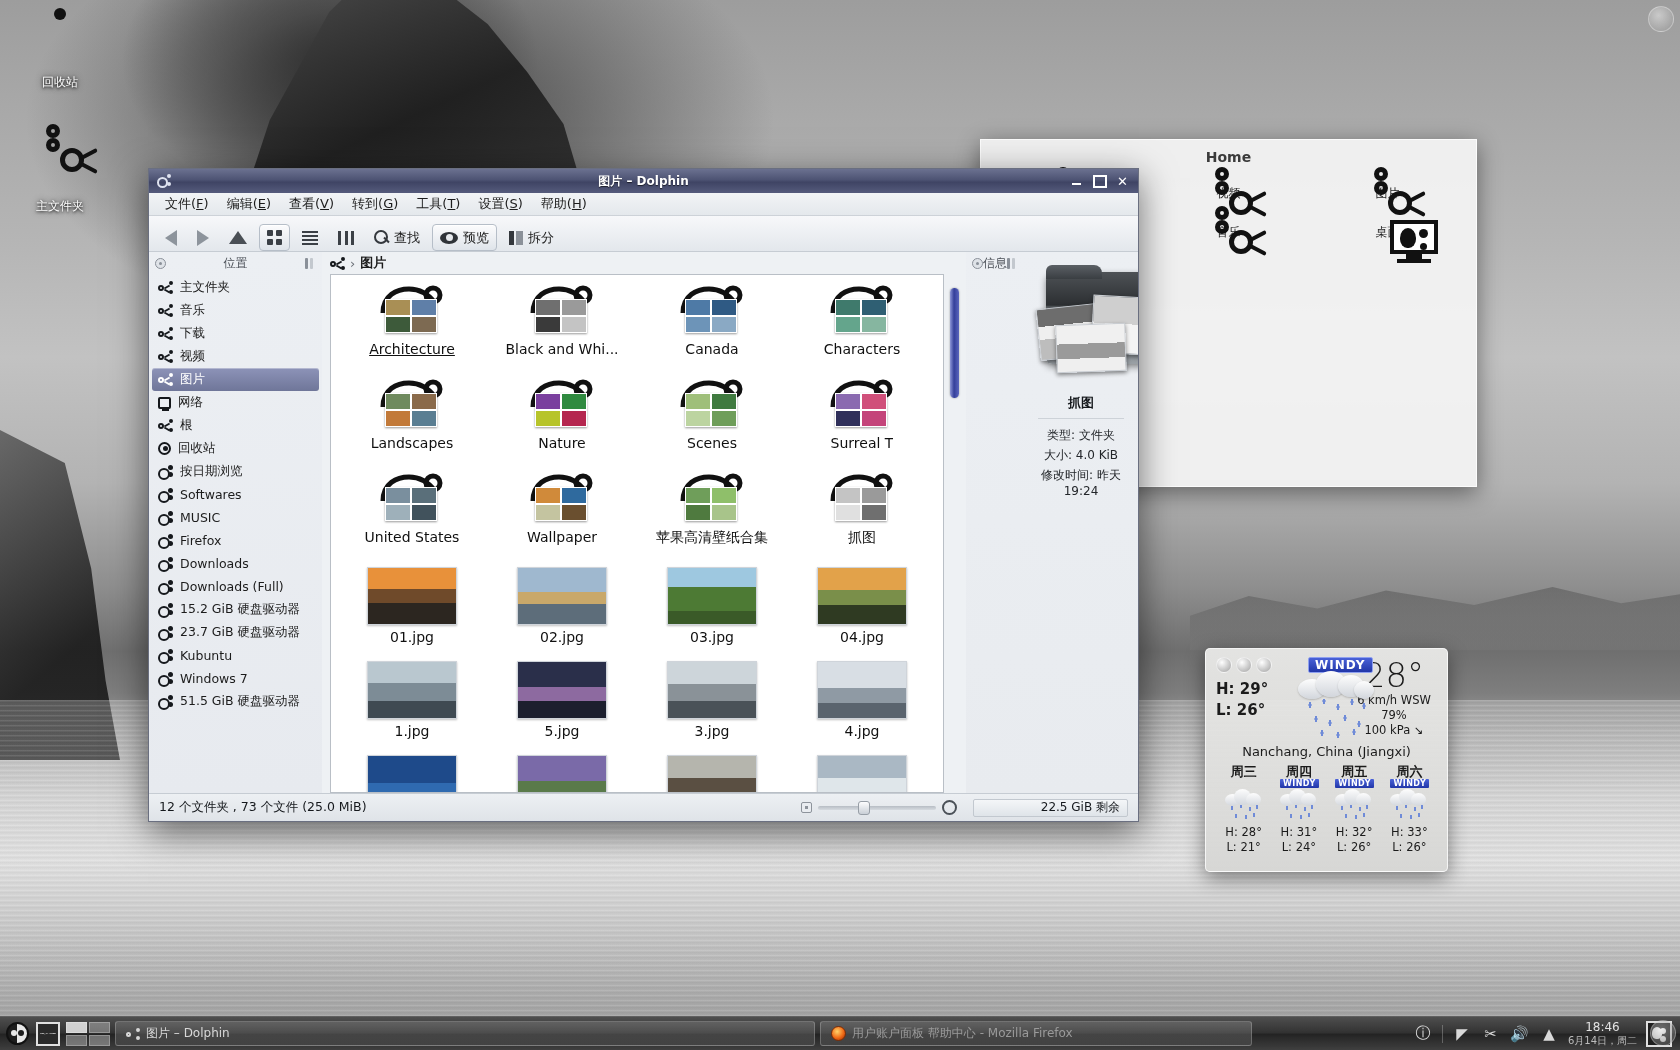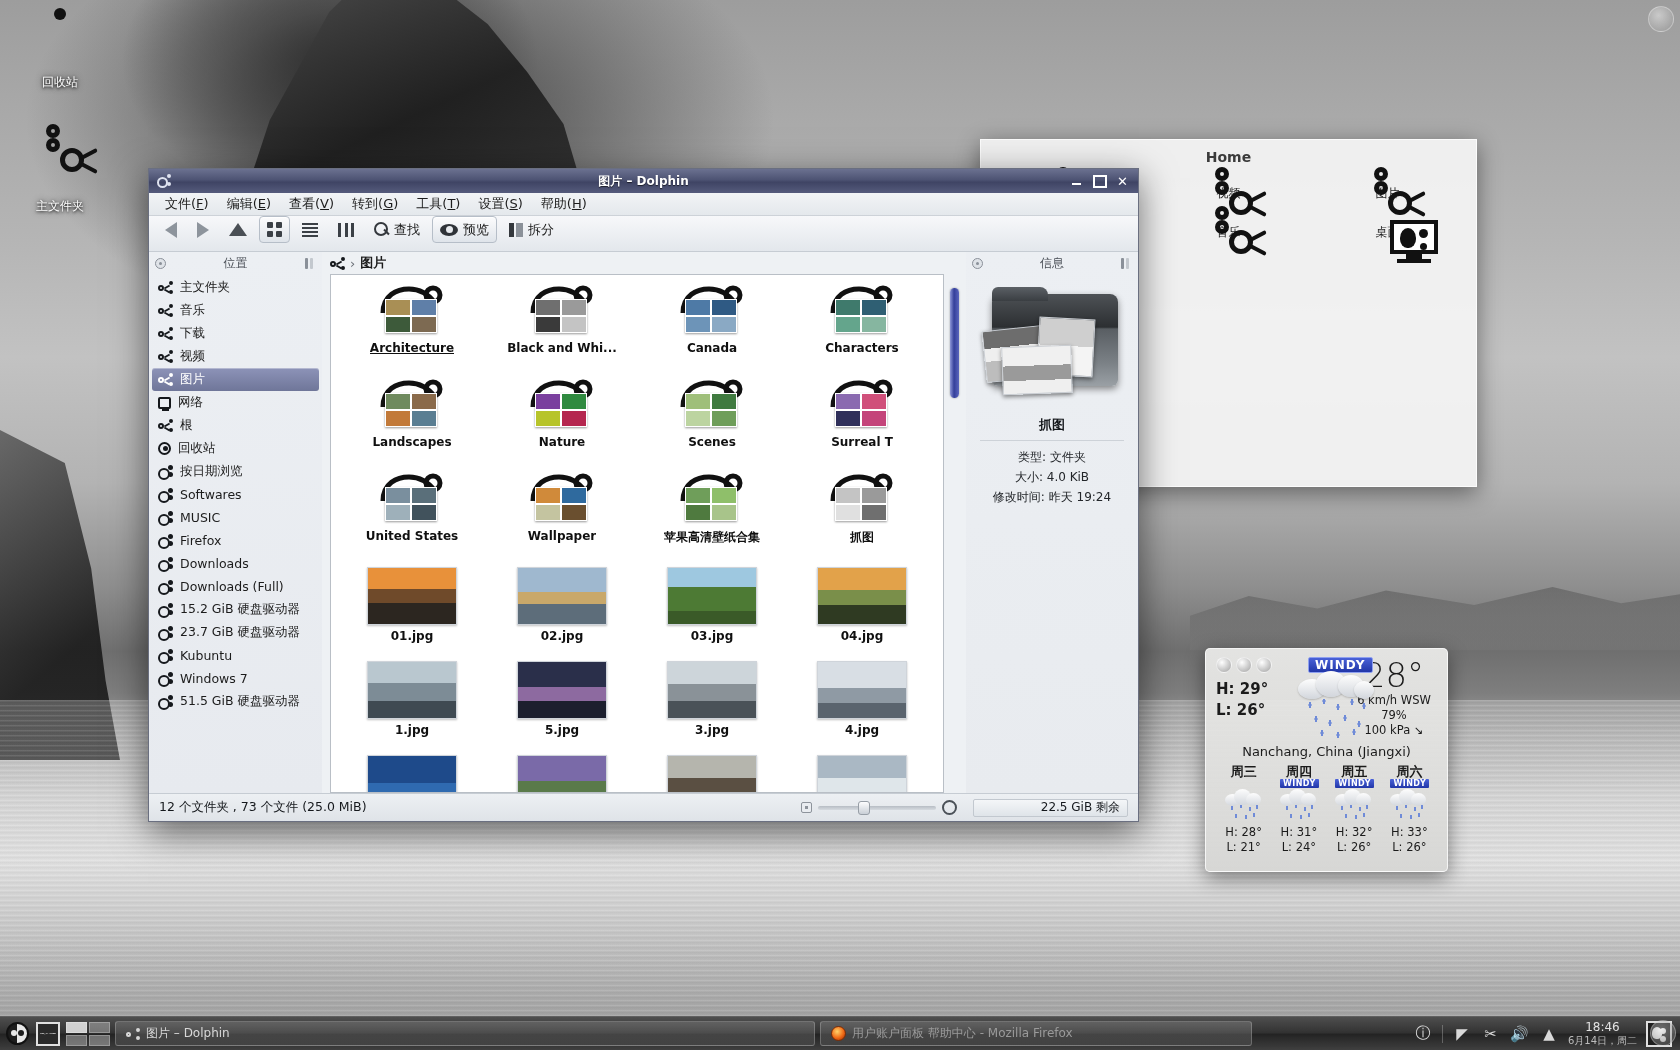--- a/index.html
+++ b/index.html
@@ -146,21 +146,21 @@
 
   #dolphin-menubar{
     height:23px; flex:none; display:flex; align-items:center; gap:2px; padding-left:8px;
     background:linear-gradient(to bottom,#f2f4f6,#e4e8ec);
     border-bottom:1px solid #cdd2d8; font-size:13px; color:#1d1d1d;
   }
   #dolphin-menubar .mi{ padding:2px 8px; border-radius:3px; white-space:nowrap; }
   #dolphin-menubar .mi u{ text-decoration:underline; }
 
   #dolphin-toolbar{
-    height:36px; flex:none; display:flex; align-items:flex-start; gap:4px; padding:0 8px;
+    height:36px; flex:none; display:flex; align-items:flex-end; gap:4px; padding:0 8px;
     background:linear-gradient(to bottom,#f7f8fa,#e3e7ec);
     border-bottom:1px solid #c6ccd3;
   }
   .tb-btn{ display:flex; align-items:center; gap:5px; height:27px; padding:0 7px;
     border-radius:4px; border:1px solid transparent; font-size:13px; color:#202020; }
   .tb-btn.on{ background:linear-gradient(to bottom,#fcfcfd,#dfe4ea);
     border-color:#b6bec8; box-shadow:inset 0 1px 0 #fff; }
   .tri-l{ width:0;height:0;border-top:8px solid transparent;border-bottom:8px solid transparent;
     border-right:12px solid #8d949c; }
   .tri-r{ width:0;height:0;border-top:8px solid transparent;border-bottom:8px solid transparent;
@@ -241,22 +241,22 @@
   #filegrid-wrap{
     flex:1; margin:0 0 0 8px; background:#fff; border:1px solid #b9bfc6;
     position:relative; overflow:hidden; display:flex;
   }
   #filegrid{
     flex:1; padding:10px 6px 0 6px; display:grid;
     grid-template-columns:repeat(4,1fr);
     grid-auto-rows:94px; gap:0px 0px; overflow:hidden;
   }
   .fitem{ display:flex; flex-direction:column; align-items:center; justify-content:flex-start; gap:4px; }
-  .fitem .flabel{ font-size:12px; color:#101010; text-align:center; max-width:130px;
-    overflow:hidden; white-space:nowrap; text-overflow:ellipsis;font-weight:bold; }
+  .fitem .flabel{ font-size:14px; color:#101010; text-align:center; max-width:130px;
+    overflow:hidden; white-space:nowrap; text-overflow:ellipsis; }
   .fitem.current .flabel{ text-decoration:underline; }
 
   
   .photo-folder{ width:66px;height:52px;position:relative; }
   .photo-folder .arc{ position:absolute; left:0; top:0; width:64px; height:30px; }
   .pf-thumbs{ position:absolute; left:6px; top:14px; width:52px; height:34px;
     display:grid; grid-template-columns:1fr 1fr; grid-template-rows:1fr 1fr; gap:2px;
     border:1px solid #fff; box-shadow:0 1px 2px rgba(0,0,0,.4); }
   .pf-thumbs i{ display:block; }
   
@@ -265,21 +265,21 @@
   #scroll-track{
     width:22px; flex:none; position:relative;
   }
   #scroll-thumb{
     position:absolute; left:6px; top:14px; width:9px; height:110px; border-radius:5px;
     background:linear-gradient(to right,#8e97d8,#343f9a 45%,#5a65bd);
     box-shadow:0 0 2px rgba(0,0,0,.4);
   }
 
   #info-panel{
-    width:172px; flex:none; display:flex; flex-direction:column;
+    width:172px; flex:none; display:flex; flex-direction:row;
     background:linear-gradient(to bottom,#eceff3,#e8ebef);
   }
   #info-body{ flex:1; padding:6px 8px; text-align:center; overflow:hidden; }
   .info-thumb{
     width:148px;height:118px;margin:8px auto 4px auto;position:relative;
   }
   .ft-folder{
     position:absolute; left:14px; top:6px; width:126px; height:92px; border-radius:8px 8px 6px 6px;
     background:linear-gradient(to bottom,#4e5256 0%,#2c2f32 36%,#595e63 38%,#7b8186 75%,#9aa0a5 100%);
     box-shadow:0 3px 7px rgba(0,0,0,.45);

